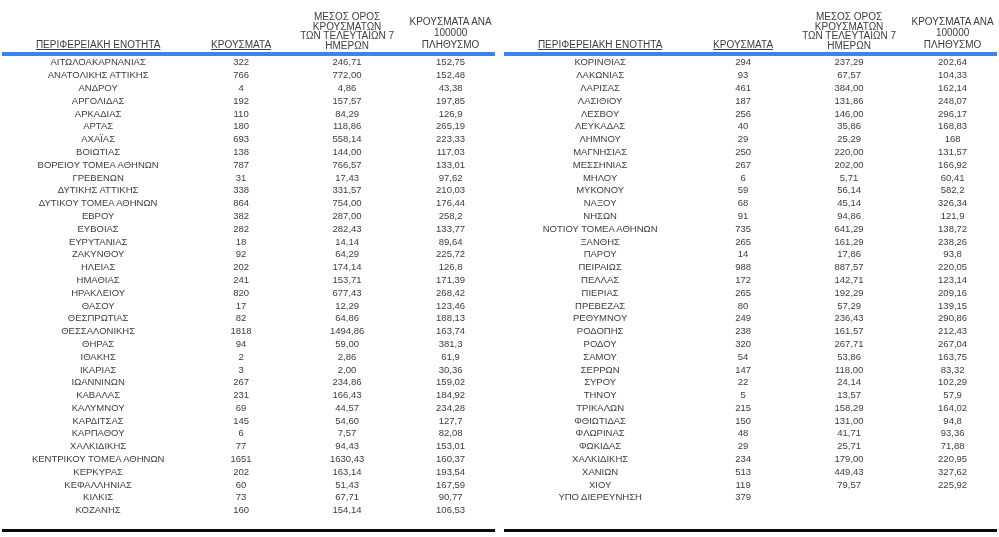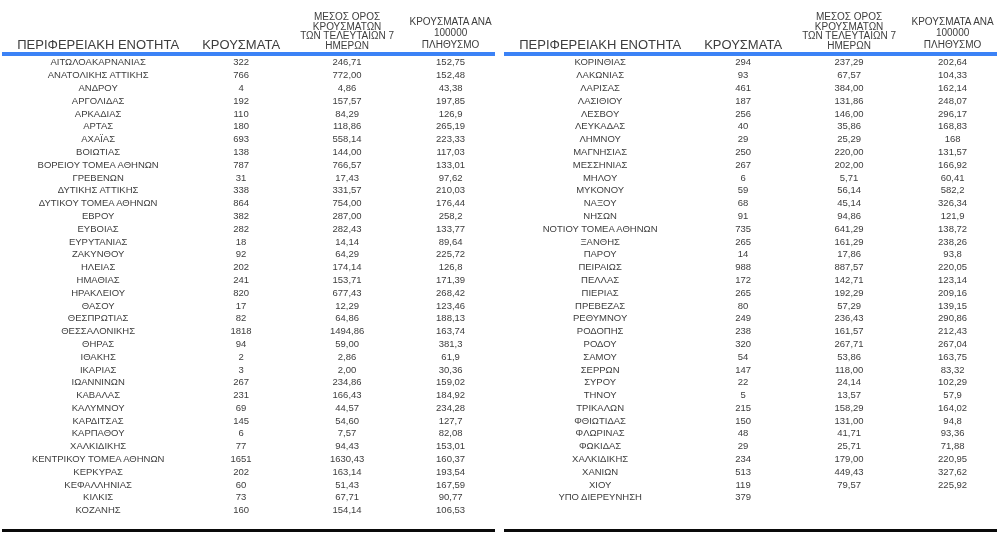--- a/index.html
+++ b/index.html
@@ -30,21 +30,21 @@
   col.c-avg7    { width: 24%; }
   col.c-per100k { width: 18%; }
   thead th {
     font-weight: normal;
     vertical-align: bottom;
     text-align: center;
     border-bottom: 4px solid #3b82f6;
     padding: 0 0 2px 0;
     color: #3d3d3d;
   }
-  th.h-region, th.h-cases { font-size: 13px; line-height: 11px; }
+  th.h-region, th.h-cases { font-size: 10px; line-height: 11px; text-decoration: underline; }
   th.h-avg7    { font-size: 10px;  line-height: 9.6px; }
   th.h-per100k { font-size: 10px;   line-height: 11.6px; }
   tbody td {
     font-size: 9.5px;
     height: 12.8px;
     line-height: 12.8px;
     padding: 0;
     text-align: center;
     color: #3d3d3d;
     white-space: nowrap;

